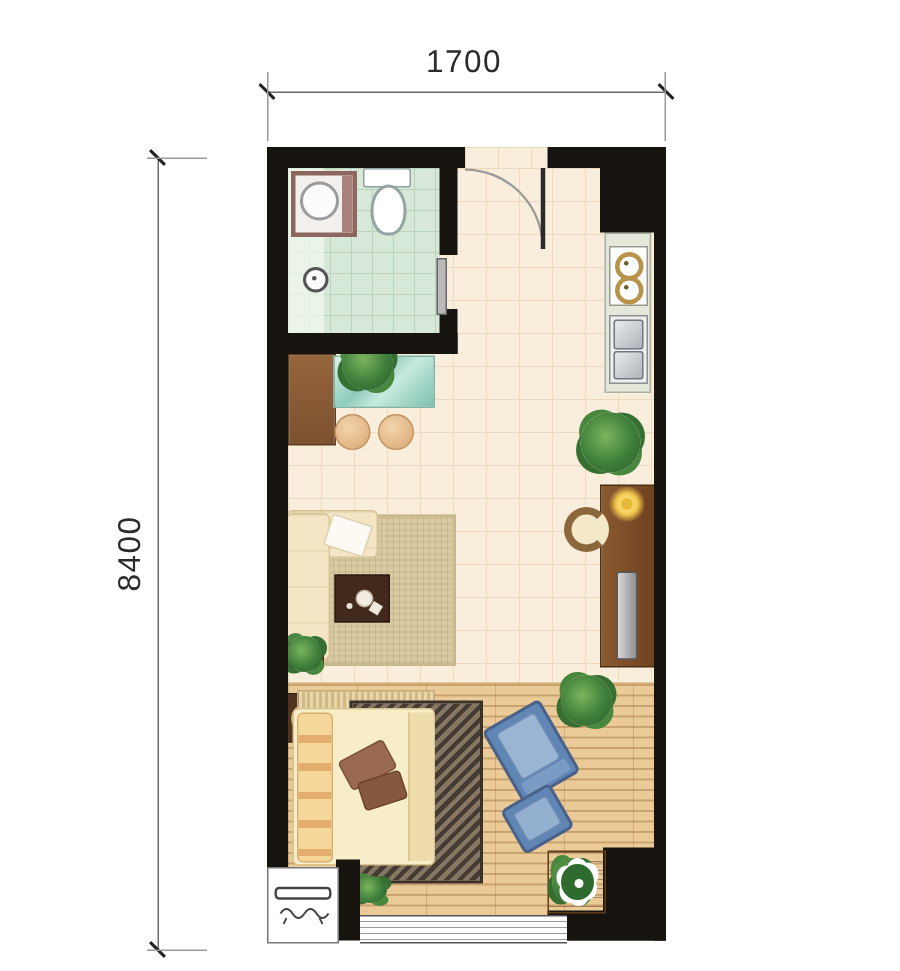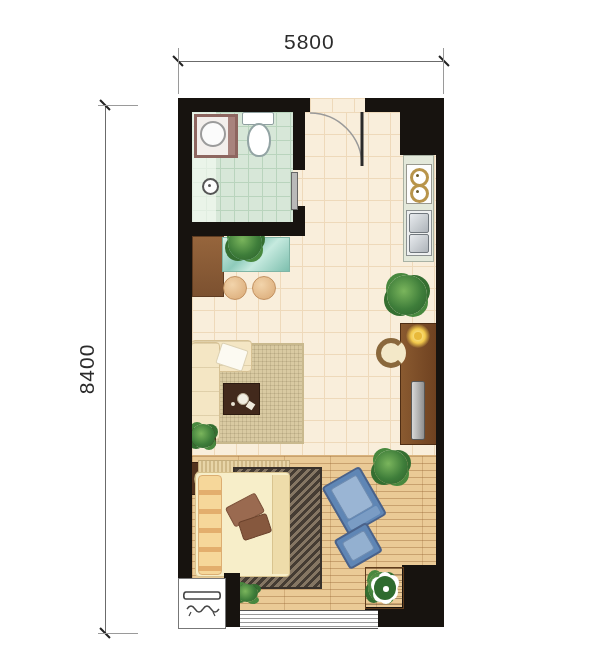--- a/index.html
+++ b/index.html
@@ -117,21 +117,21 @@
   .ottoman .cush{position:absolute;left:4px;top:4px;right:4px;bottom:4px;background:#93b0d0;border-radius:3px;border:1px solid #6f8cb0;}
 
   .window{background:#ffffff;border-top:1px solid #555;border-bottom:1px solid #555;
     background-image:repeating-linear-gradient(#ffffff 0 3px,#9a9a9a 3px 4px);}
   .ac-box{background:#ffffff;border:1px solid #777;}
 </style>
 </head>
 <body>
 
 <div class="abs" style="left:0;top:0;">
-  <div class="abs dim-label" style="left:284px;top:30px;">5800</div>
+  <div class="abs dim-label" style="left:284px;top:30px;">1700</div>
   <div class="abs dim-line" style="left:178px;top:61px;width:266px;height:1px;"></div>
   <div class="abs dim-tick" style="left:171px;top:60px;"></div>
   <div class="abs dim-tick" style="left:437px;top:60px;"></div>
   <div class="abs dim-ext" style="left:178px;top:48px;width:1px;height:46px;"></div>
   <div class="abs dim-ext" style="left:443px;top:48px;width:1px;height:46px;"></div>
 </div>
 
 <div class="abs" style="left:0;top:0;">
   <div class="abs dim-label" style="left:60px;top:357px;transform:rotate(-90deg);transform-origin:center;width:54px;text-align:center;">8400</div>
   <div class="abs dim-line" style="left:105px;top:105px;width:1px;height:528px;"></div>

